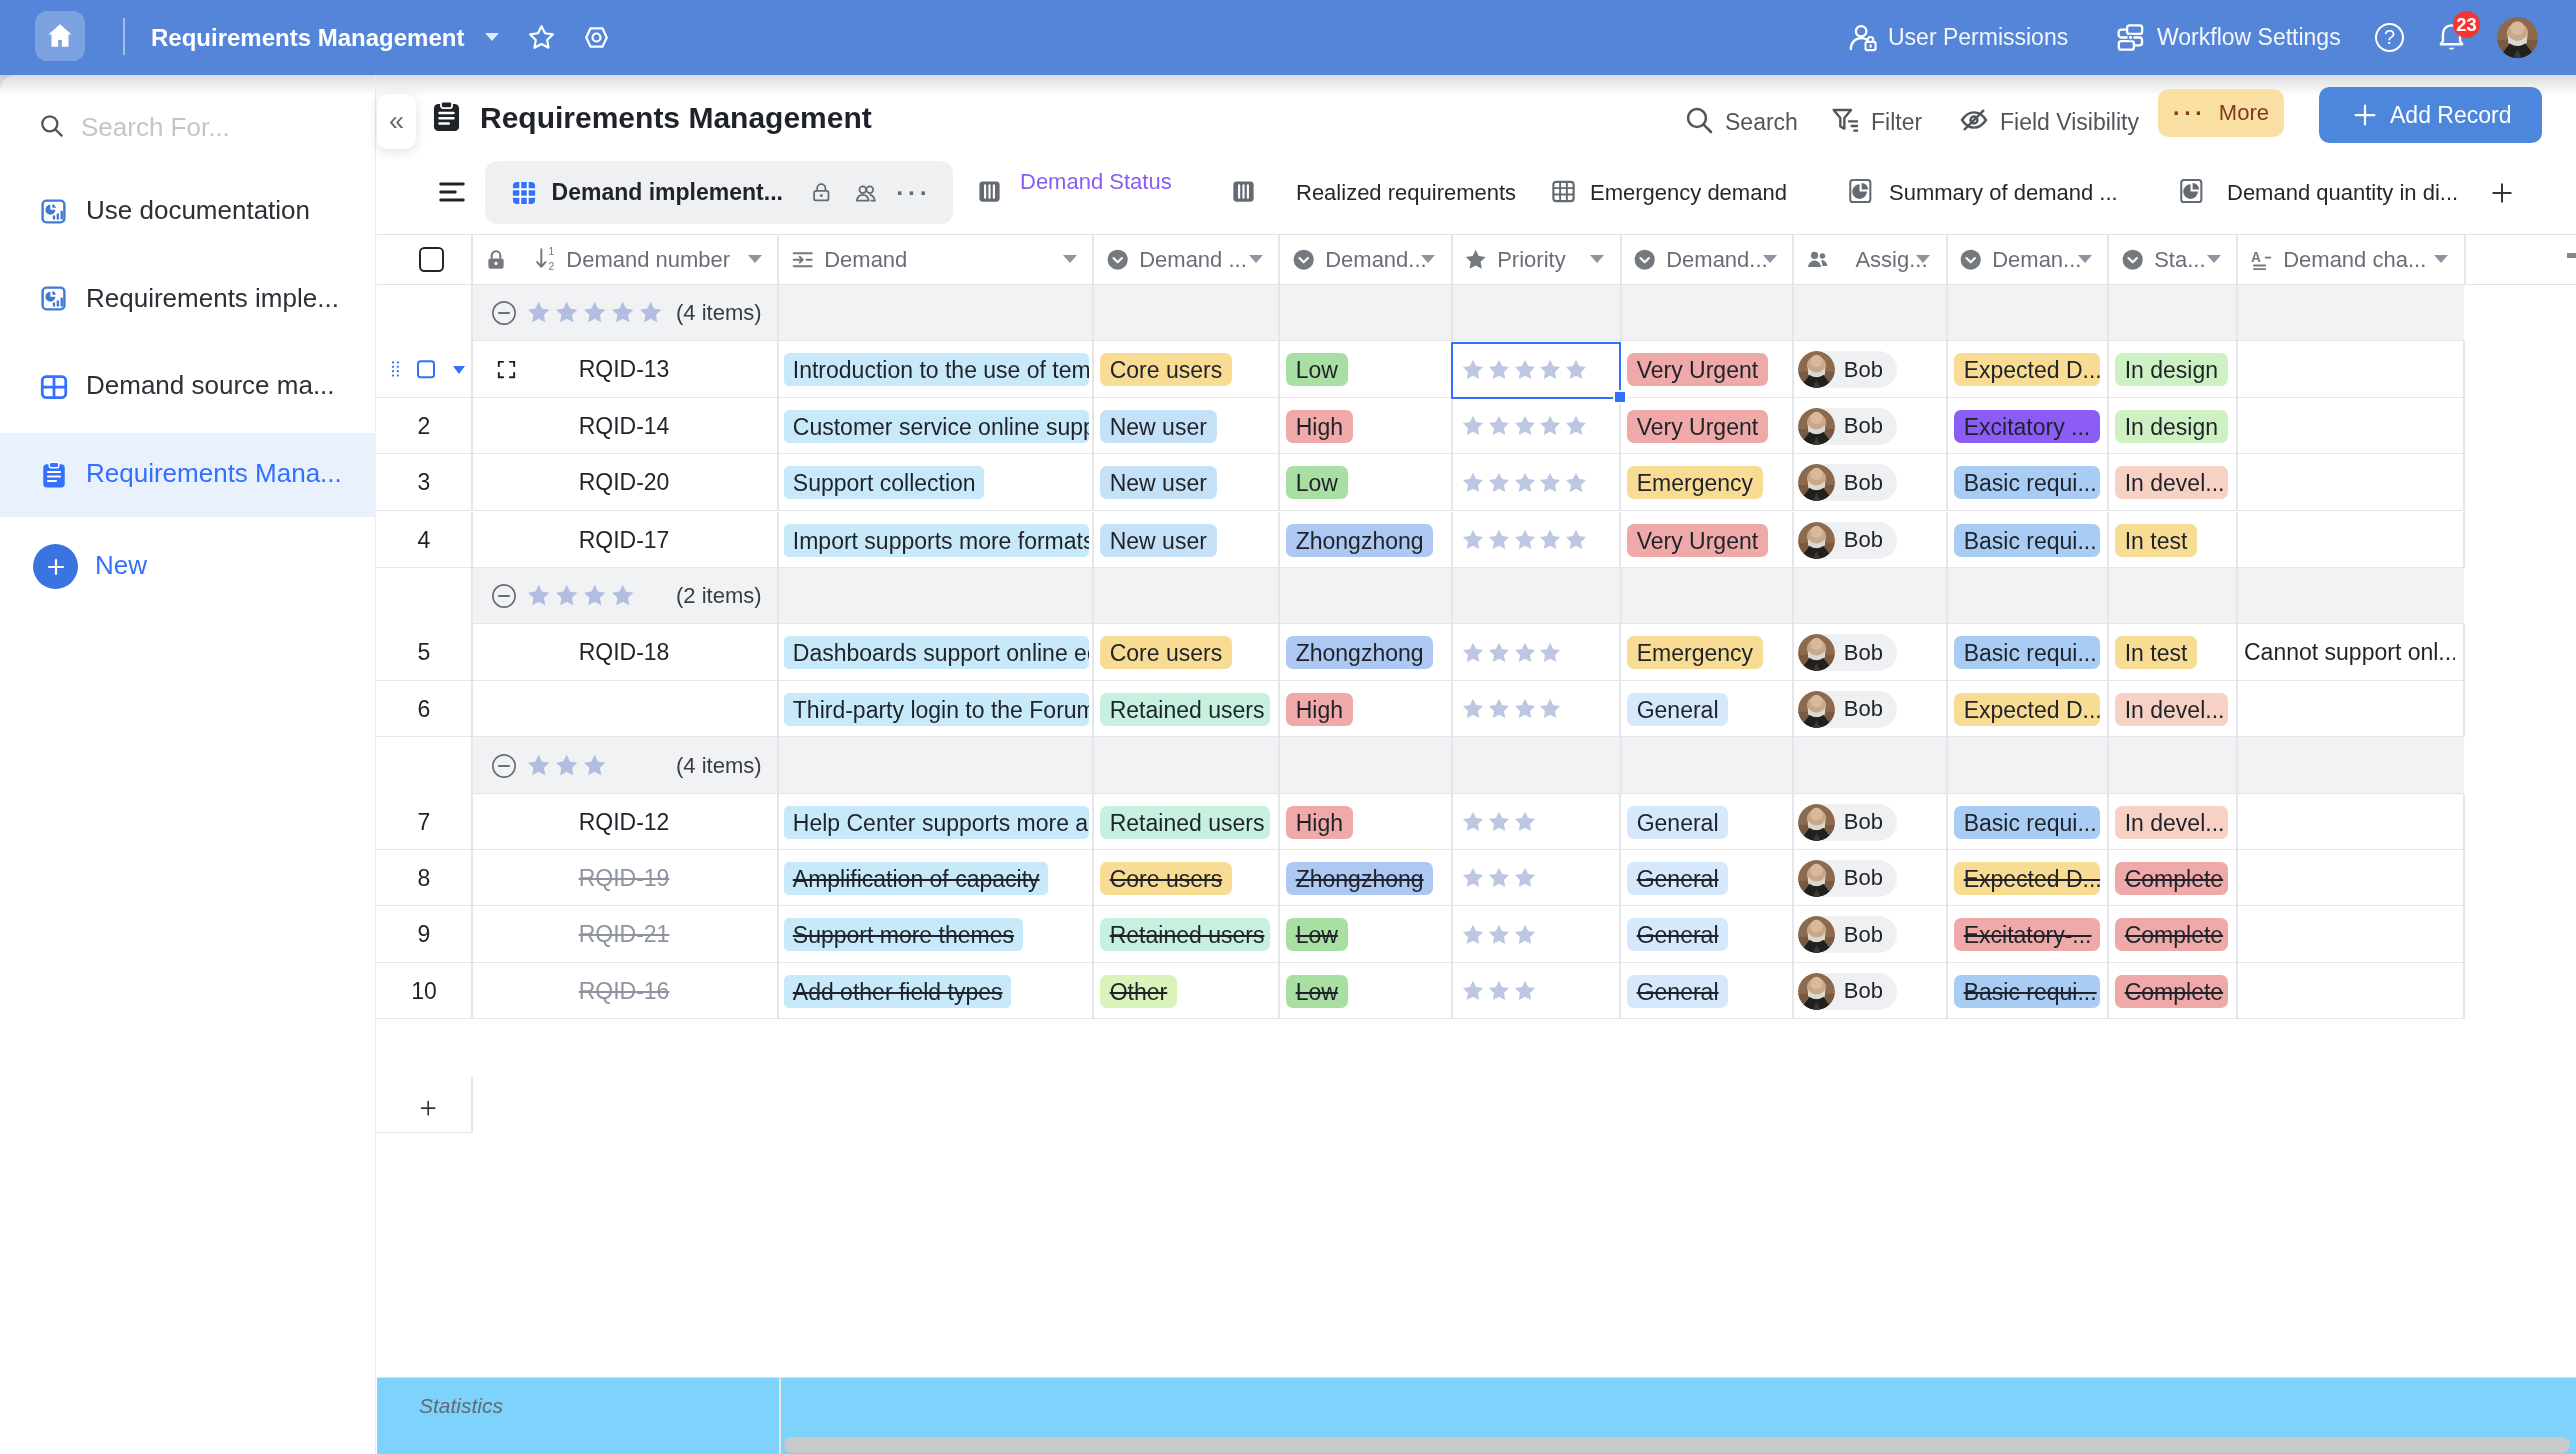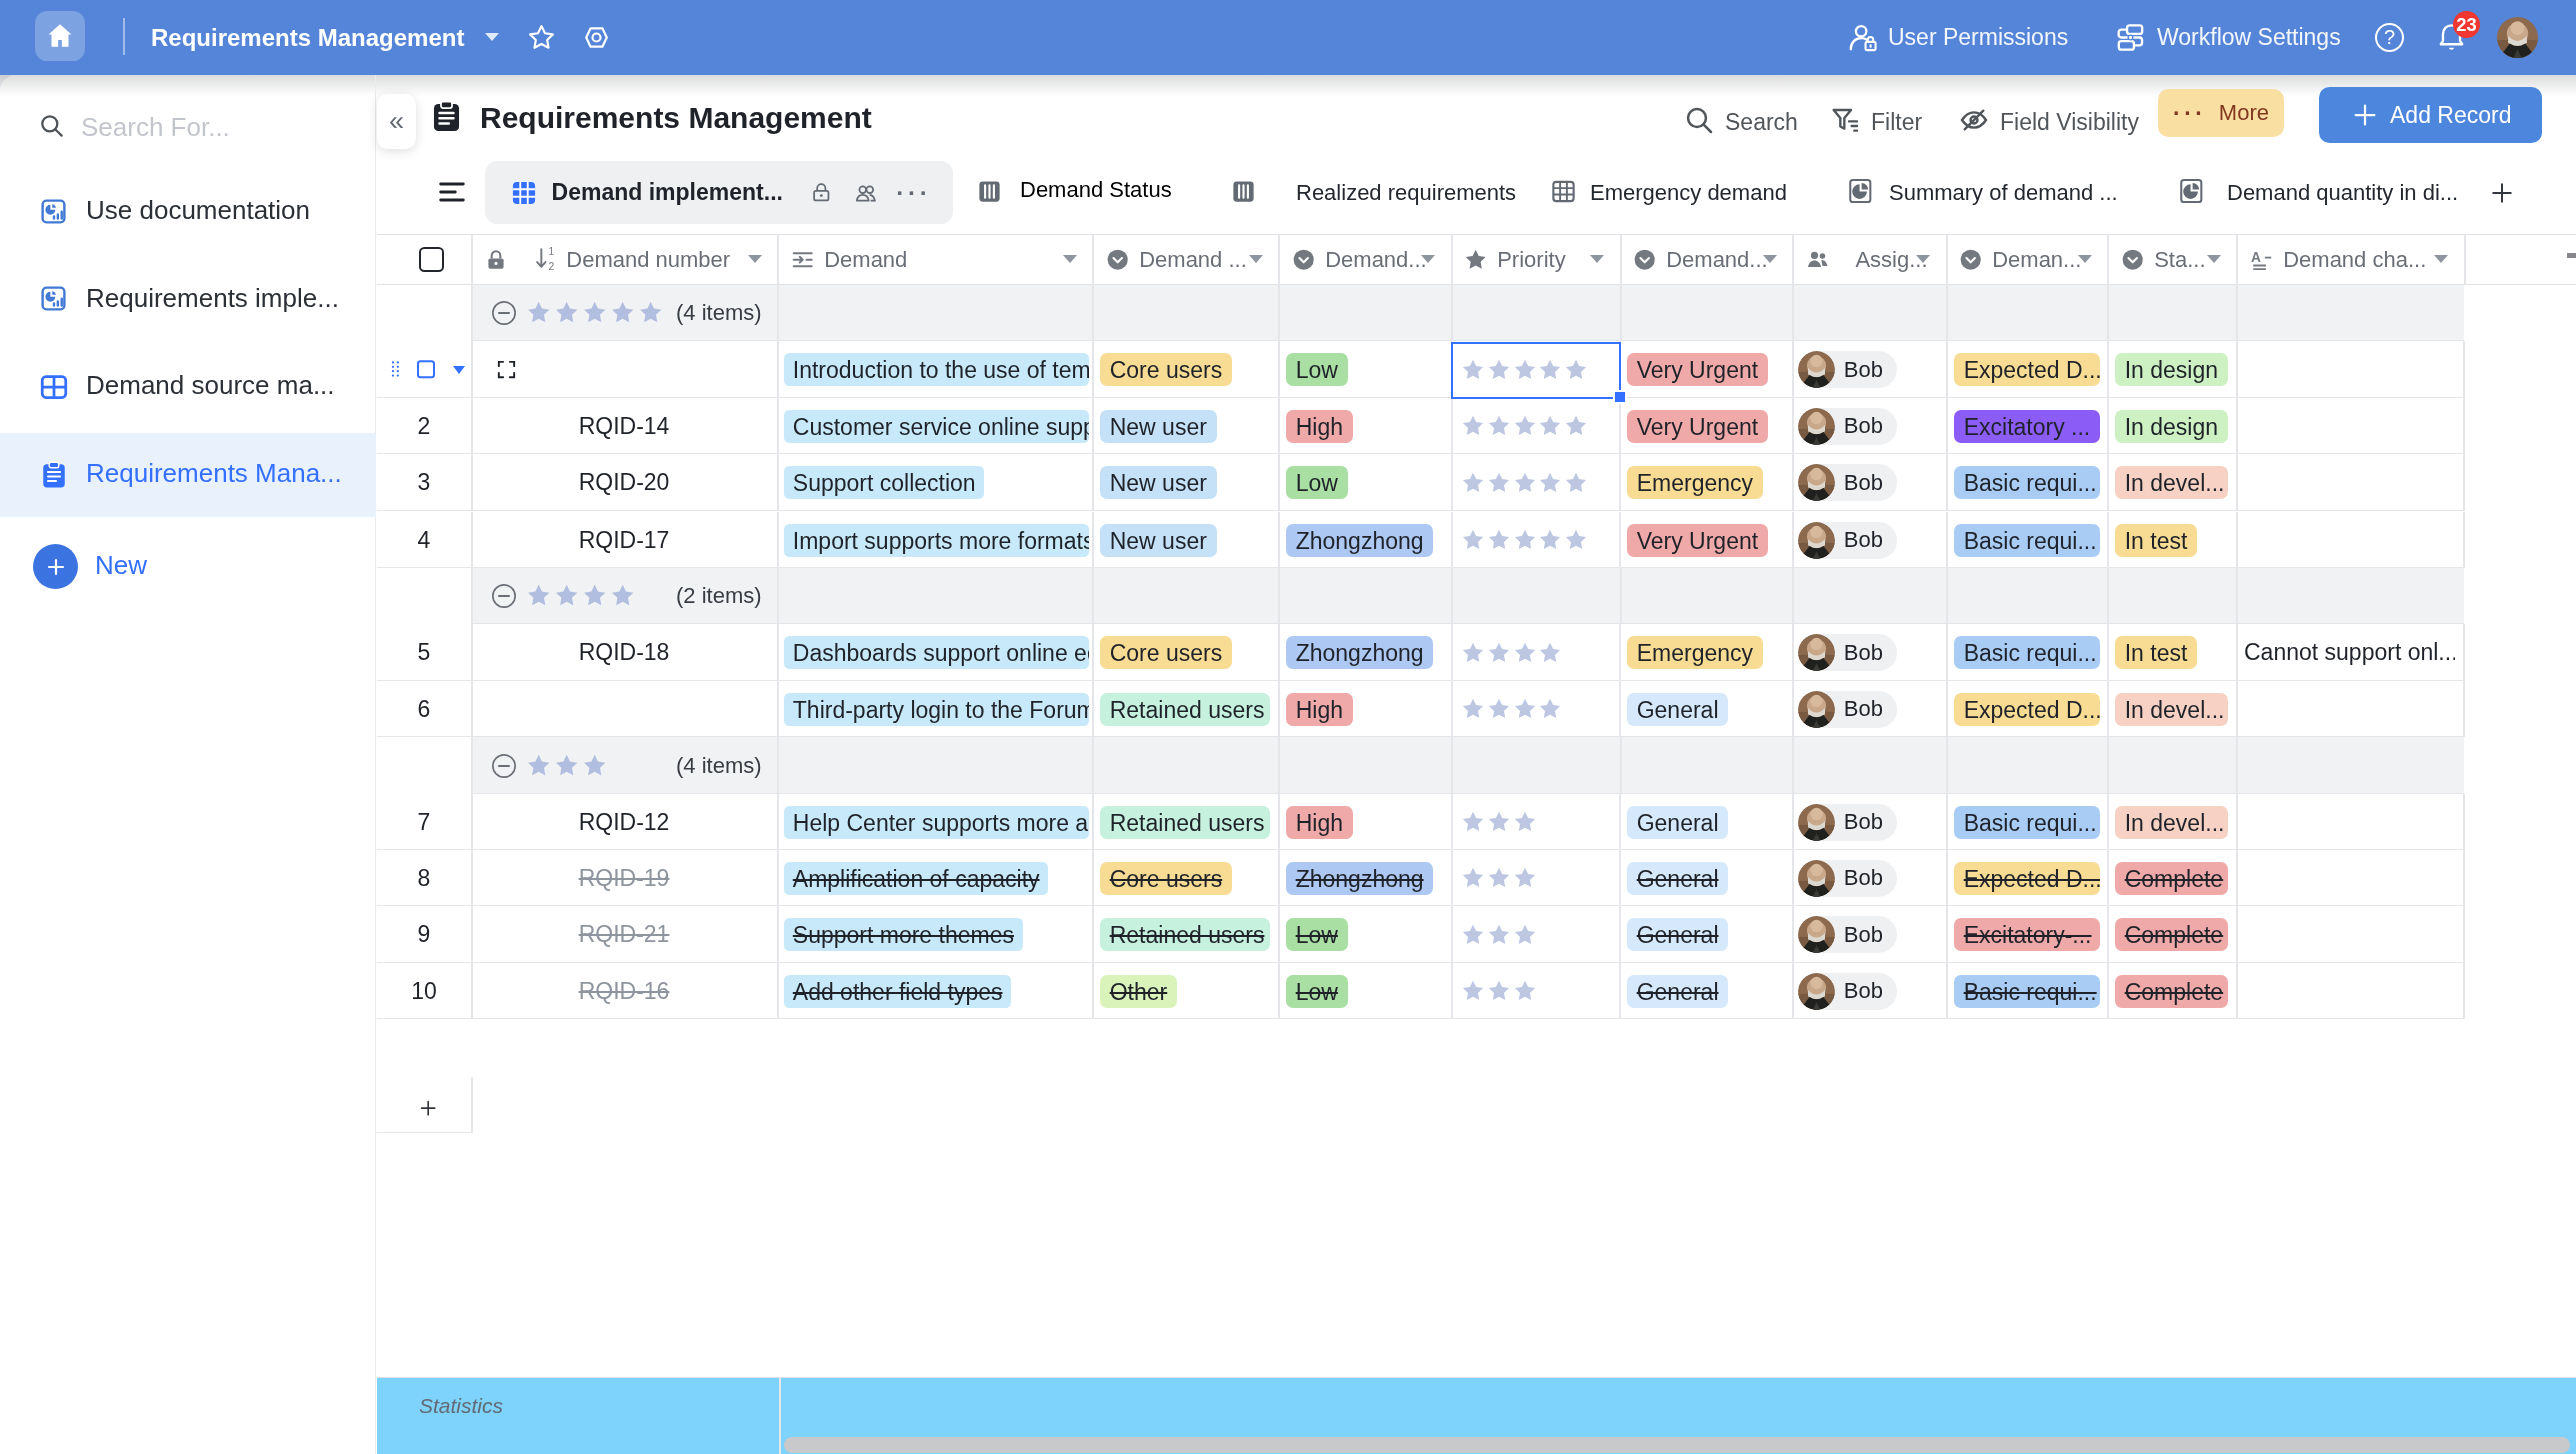--- a/index.html
+++ b/index.html
@@ -188,21 +188,21 @@
       <circle cx="15.5" cy="9" r="3.1" fill="none" stroke="#646A73" stroke-width="1.6"></circle>
       <path d="M3.5 19c.6-3.4 2.8-5.3 5.5-5.3s4.9 1.9 5.5 5.3z" fill="none" stroke="#646A73" stroke-width="1.6" stroke-linejoin="round"></path>
       <path d="M15.3 13.8c2.4.2 4.3 2 4.9 5.2h-4" fill="none" stroke="#646A73" stroke-width="1.6"></path>
     </svg>
     <span style="color:#646A73;font-size:24.6px;letter-spacing:3.5px;margin-left:17.5px;font-weight:bold;line-height:17.5px">···</span>
   </div>
 <svg class="abs" viewBox="0 0 24 24" style="left:976px;top:178px;width:27px;height:27px">
     <rect x="3" y="3" width="18" height="18" rx="3" fill="#646A73"></rect>
     <path d="M8.1 6.5v11M12 6.5v11M15.9 6.5v11" stroke="#fff" stroke-width="1.9" stroke-linecap="round"></path>
   </svg>
-<div class="abs" style="left:1020px;top:158px;height:63px;display:flex;align-items:center;font-size:22px;color:#000000;white-space:nowrap">Demand Status</div>
+<div class="abs" style="left:1020px;top:150px;height:63px;display:flex;align-items:center;font-size:22px;color:#8b5cf6;white-space:nowrap">Demand Status</div>
 <svg class="abs" viewBox="0 0 24 24" style="left:1230px;top:178px;width:27px;height:27px">
     <rect x="3" y="3" width="18" height="18" rx="3" fill="#646A73"></rect>
     <path d="M8.1 6.5v11M12 6.5v11M15.9 6.5v11" stroke="#fff" stroke-width="1.9" stroke-linecap="round"></path>
   </svg>
 <div class="abs" style="left:1296px;top:161px;height:63px;display:flex;align-items:center;font-size:22px;color:#23272E;white-space:nowrap">Realized requirements</div>
 <svg class="abs" viewBox="0 0 24 24" style="left:1550px;top:178px;width:27px;height:27px">
     <rect x="3" y="3.5" width="18" height="17" rx="2.5" fill="#fff" stroke="#646A73" stroke-width="1.9"></rect>
     <path d="M3 9h18M3 14.7h18M9 3.5v17M15 3.5v17" stroke="#646A73" stroke-width="1.7"></path>
   </svg>
 <div class="abs" style="left:1590px;top:161px;height:63px;display:flex;align-items:center;font-size:22px;color:#23272E;white-space:nowrap">Emergency demand</div>
@@ -382,20 +382,21 @@
         <circle cx="7.8" cy="7.5" r="1.3" fill="#3370FF"></circle>
         <circle cx="7.8" cy="12.5" r="1.3" fill="#3370FF"></circle>
         <circle cx="7.8" cy="17.5" r="1.3" fill="#3370FF"></circle>
       </svg>
     </div>
     <div class="abs" style="left:40px;top:50%;transform:translateY(-50%);width:17.5px;height:17.5px;border:2.6px solid #3370FF;border-radius:3.5px"></div>
     <div class="abs" style="left:76px;top:50%;margin-top:-3.5px;width:0;height:0;border-left:6.1px solid transparent;border-right:6.1px solid transparent;border-top:8px solid #3370FF"></div>
     <svg viewBox="0 0 24 24" class="abs" style="left:118px;top:16.7px;width:23px;height:23px">
       <path d="M4 8.5V4h4.5M15.5 4H20v4.5M20 15.5V20h-4.5M8.5 20H4v-4.5" fill="none" stroke="#1F2329" stroke-width="2" stroke-linecap="round"></path>
     </svg>
+    <div class="cell rq" style="left:94px;top:0;width:306px;height:57px;justify-content:center">RQID-13</div>
     <div class="cell" style="left:407px;top:0;width:305px;height:57px">
       <span class="hl">Introduction to the use of tem</span>
     </div>
     <div class="cell" style="left:723px;top:0;width:170px;height:57px">
       <span class="tag" style="background:#F8DC94">Core users</span>
     </div>
     <div class="cell" style="left:909px;top:0;width:157px;height:57px">
       <span class="tag" style="background:#A9DFA3">Low</span>
     </div>
     <div class="cell" style="left:1084px;top:0;width:147px;height:57px;gap:1.8px">

